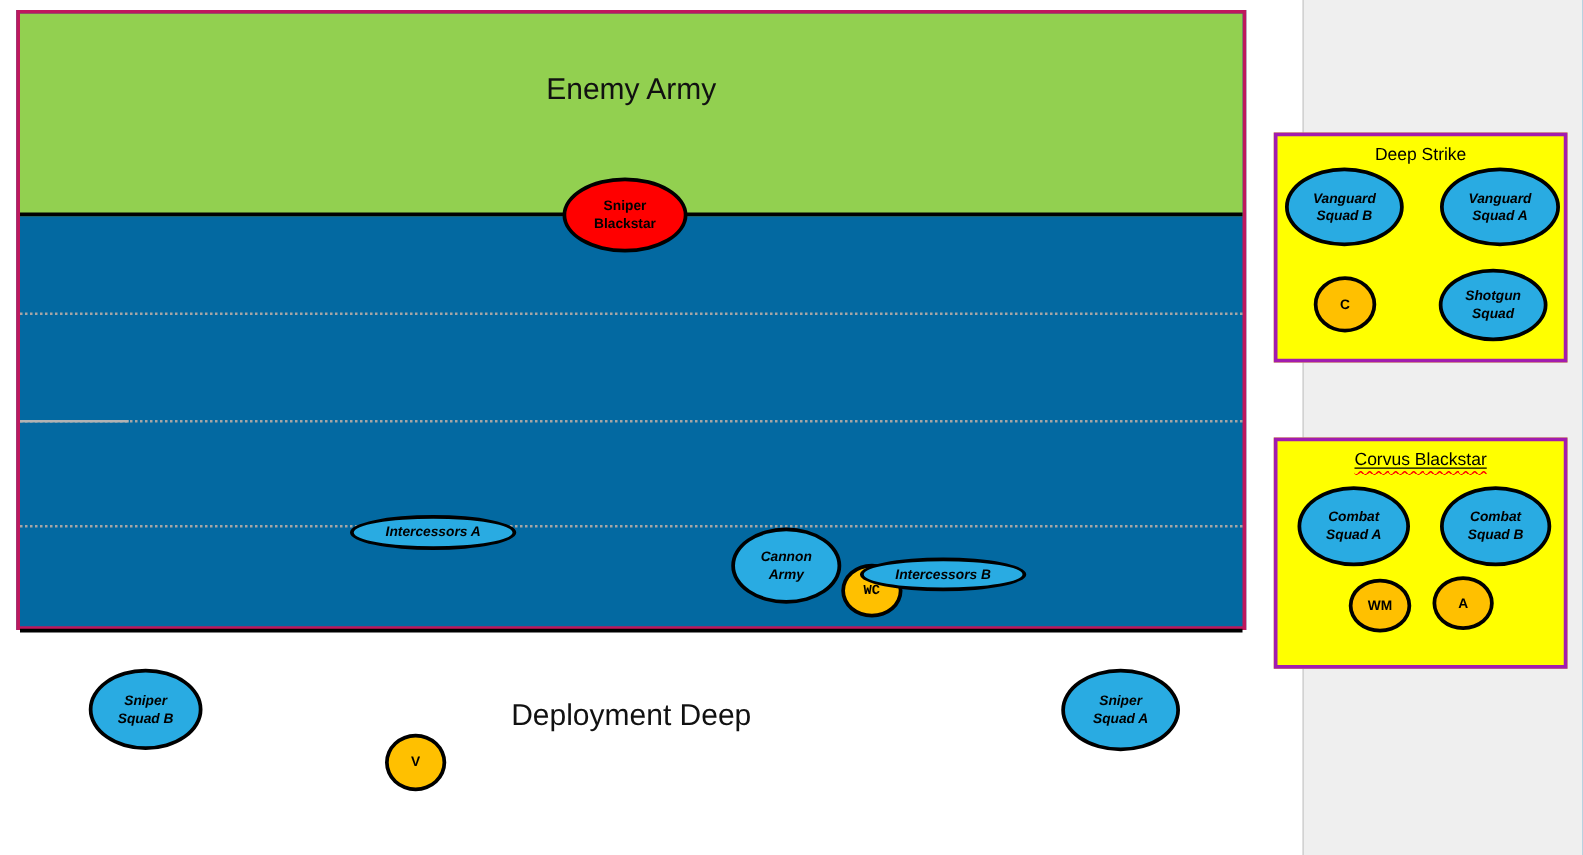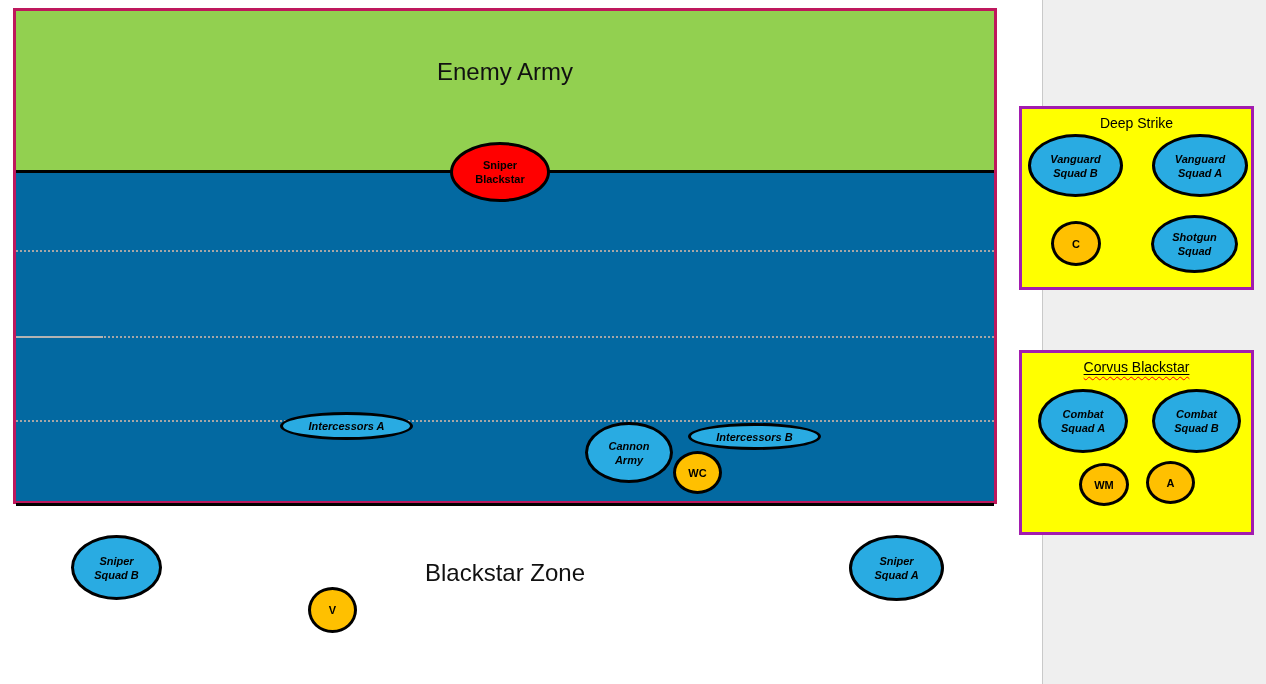--- a/index.html
+++ b/index.html
@@ -89,38 +89,38 @@
 <div class="map">
   <div class="enemy-zone"></div>
   <div class="zone-label enemy-label">Enemy Army</div>
 
   <div class="dotted-line" style="top:239px"></div>
   <div class="dotted-line" style="top:325px"></div>
   <div class="solid-gray-segment" style="top:325px"></div>
   <div class="dotted-line" style="top:409px"></div>
 
   <div class="deployment-line" style="top:492px"></div>
-  <div class="zone-label deploy-label">Blackstar Zone</div>
+  <div class="zone-label deploy-label">Deployment Deep</div>
 
   <div>
       <div class="unit ellipse red" style="left: 434px; top: 131px; width: 100px; height: 60px;">
         <span class="unit-label">Sniper
 Blackstar</span>
       </div>
       <div class="unit ellipse blue" style="left: 264px; top: 401px; width: 133px; height: 28px;">
         <span class="unit-label">Intercessors A</span>
       </div>
       <div class="unit ellipse blue" style="left: 569px; top: 411px; width: 88px; height: 61px;">
         <span class="unit-label">Cannon
 Army</span>
       </div>
-      <div class="unit circle orange" style="left: 657px; top: 440px; width: 49px; height: 43px;">
+      <div class="unit circle orange" style="left: 657px; top: 440px; width: 49px; height: 43px; font-family: Liberation Mono, monospace;">
         <span class="unit-label">WC</span>
       </div>
-      <div class="unit ellipse blue" style="left: 672px; top: 412px; width: 133px; height: 27px;">
+      <div class="unit ellipse blue" style="left: 672px; top: 435px; width: 133px; height: 27px;">
         <span class="unit-label">Intercessors B</span>
       </div>
       <div class="unit ellipse blue" style="left: 55px; top: 524px; width: 91px; height: 65px;">
         <span class="unit-label">Sniper
 Squad B</span>
       </div>
       <div class="unit circle orange" style="left: 292px; top: 576px; width: 49px; height: 46px;">
         <span class="unit-label">V</span>
       </div>
       <div class="unit ellipse blue" style="left: 833px; top: 524px; width: 95px; height: 66px;">

